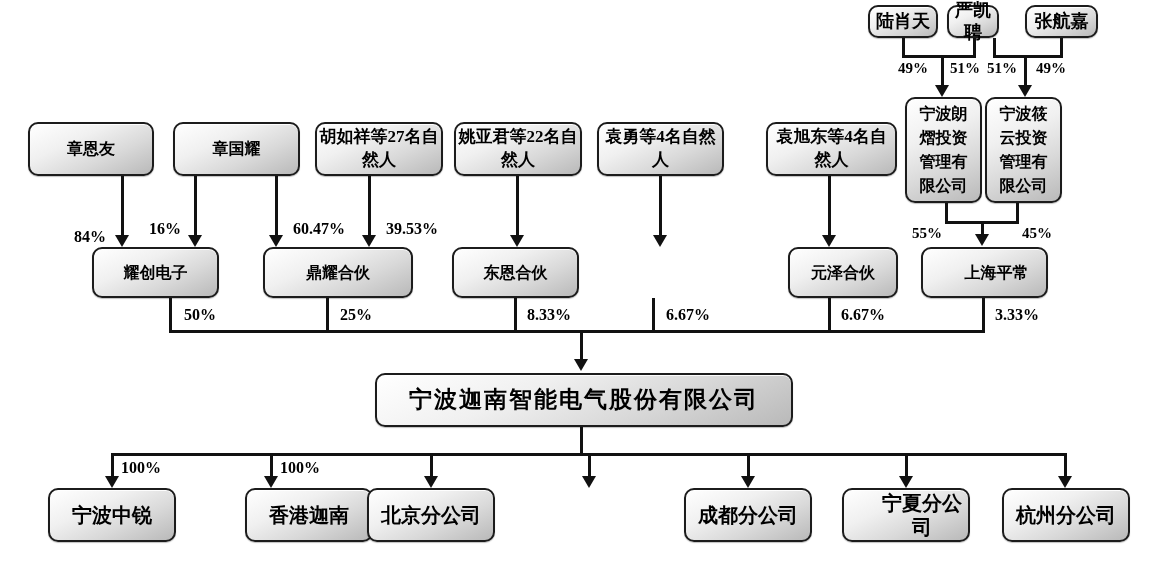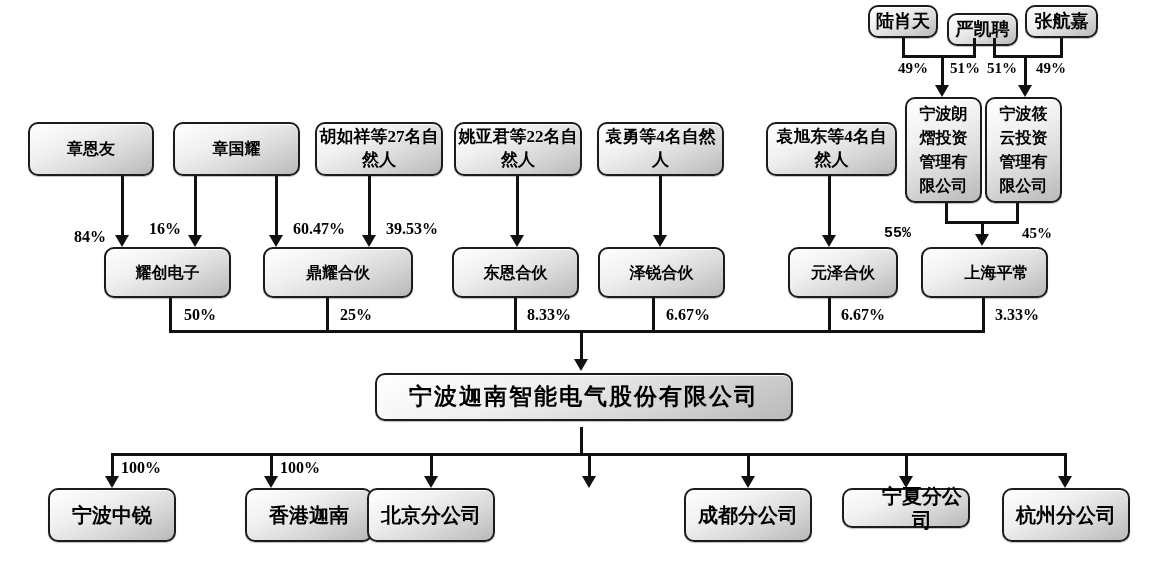--- a/index.html
+++ b/index.html
@@ -27,21 +27,21 @@
   .ah{position:absolute;width:0;height:0;border-left:7px solid transparent;border-right:7px solid transparent;border-top:12px solid #111;}
   .pct{position:absolute;font-weight:bold;font-size:16px;color:#000;white-space:nowrap;}
   .pct-sm{font-size:15px;}
 </style>
 </head>
 <body>
 
 <div id="canvas">
 
   <div class="node fs-top" style="left:868px;top:5px;width:70px;height:33px;">陆肖天</div>
-  <div class="node fs-top" style="left:947px;top:5px;width:71px;height:33px;margin-top:8px;">严凯聘</div>
+  <div class="node fs-top" style="left:947px;top:5px;width:52px;height:33px;">严凯聘</div>
   <div class="node fs-top" style="left:1025px;top:5px;width:73px;height:33px;">张航嘉</div>
 
   <div>
     <div class="vline" style="left:902px;top:38px;height:19px;"></div>
     <div class="vline" style="left:973px;top:38px;height:19px;"></div>
     <div class="vline" style="left:993px;top:38px;height:19px;"></div>
     <div class="vline" style="left:1060px;top:38px;height:19px;"></div>
     <div class="hline" style="left:902px;top:55px;width:74px;"></div>
     <div class="hline" style="left:993px;top:55px;width:70px;"></div>
     <div class="vline" style="left:941px;top:56px;height:30px;"></div>
@@ -57,21 +57,21 @@
   <div class="node fs-invest" style="left:905px;top:97px;width:77px;height:106px;">宁波朗熠投资管理有限公司</div>
   <div class="node fs-invest" style="left:985px;top:97px;width:77px;height:106px;">宁波筱云投资管理有限公司</div>
 
   <div>
     <div class="vline" style="left:945px;top:203px;height:21px;"></div>
     <div class="vline" style="left:1016px;top:203px;height:21px;"></div>
     <div class="hline" style="left:945px;top:221px;width:74px;"></div>
     <div class="vline" style="left:981px;top:222px;height:13px;"></div>
     <div class="ah" style="left:975px;top:234px;"></div>
   </div>
-  <div class="pct pct-sm" style="left:884px;top:225px;font-family:Liberation Mono, monospace;">55%</div>
+  <div class="pct pct-sm" style="left:912px;top:225px;">55%</div>
   <div class="pct pct-sm" style="left:1022px;top:225px;">45%</div>
 
   <div class="node fs-name" style="left:28px;top:122px;width:126px;height:54px;">章恩友</div>
   <div class="node fs-name" style="left:173px;top:122px;width:127px;height:54px;">章国耀</div>
   <div class="node fs-small" style="left:315px;top:122px;width:128px;height:54px;">胡如祥等27名自然人</div>
   <div class="node fs-small" style="left:454px;top:122px;width:128px;height:54px;">姚亚君等22名自然人</div>
   <div class="node fs-small" style="left:597px;top:122px;width:127px;height:54px;">袁勇等4名自然人</div>
   <div class="node fs-small" style="left:766px;top:122px;width:131px;height:54px;">袁旭东等4名自然人</div>
 
   <div>
@@ -88,24 +88,23 @@
     <div class="vline" style="left:659px;top:176px;height:60px;"></div>
     <div class="ah" style="left:653px;top:235px;"></div>
     <div class="vline" style="left:828px;top:176px;height:60px;"></div>
     <div class="ah" style="left:822px;top:235px;"></div>
   </div>
   <div class="pct" style="left:74px;top:228px;">84%</div>
   <div class="pct" style="left:149px;top:220px;">16%</div>
   <div class="pct" style="left:293px;top:220px;">60.47%</div>
   <div class="pct" style="left:386px;top:220px;">39.53%</div>
 
-  <div class="node fs-name" style="left:104px;top:247px;width:127px;height:51px;">耀创电子</div>
+  <div class="node fs-name" style="left:92px;top:247px;width:127px;height:51px;">耀创电子</div>
   <div class="node fs-name" style="left:263px;top:247px;width:150px;height:51px;">鼎耀合伙</div>
   <div class="node fs-name" style="left:452px;top:247px;width:127px;height:51px;">东恩合伙</div>
-  <div class="node fs-name" style="left:598px;top:247px;width:127px;height:51px;">泽锐合伙</div>
   <div class="node fs-name" style="left:764px;top:247px;width:110px;height:51px;margin-left:24px;">元泽合伙</div>
   <div class="node fs-name" style="left:921px;top:247px;width:127px;height:51px;padding-left:24px;">上海平常</div>
 
   <div>
     <div class="vline" style="left:169px;top:298px;height:35px;"></div>
     <div class="vline" style="left:326px;top:298px;height:35px;"></div>
     <div class="vline" style="left:514px;top:298px;height:35px;"></div>
     <div class="vline" style="left:652px;top:298px;height:35px;"></div>
     <div class="vline" style="left:828px;top:298px;height:35px;"></div>
     <div class="vline" style="left:982px;top:298px;height:35px;"></div>
@@ -113,21 +112,21 @@
     <div class="vline" style="left:580px;top:331px;height:30px;"></div>
     <div class="ah" style="left:574px;top:359px;"></div>
   </div>
   <div class="pct" style="left:184px;top:306px;">50%</div>
   <div class="pct" style="left:340px;top:306px;">25%</div>
   <div class="pct" style="left:527px;top:306px;">8.33%</div>
   <div class="pct" style="left:666px;top:306px;">6.67%</div>
   <div class="pct" style="left:841px;top:306px;">6.67%</div>
   <div class="pct" style="left:995px;top:306px;">3.33%</div>
 
-  <div class="node fs-company" style="left:375px;top:373px;width:418px;height:48px;">宁波迦南智能电气股份有限公司</div>
+  <div class="node fs-company" style="left:375px;top:373px;width:418px;height:54px;">宁波迦南智能电气股份有限公司</div>
 
   <div>
     <div class="vline" style="left:580px;top:427px;height:29px;"></div>
     <div class="hline" style="left:111px;top:453px;width:956px;"></div>
     <div class="vline" style="left:111px;top:454px;height:24px;"></div>
     <div class="ah" style="left:105px;top:476px;"></div>
     <div class="vline" style="left:270px;top:454px;height:24px;"></div>
     <div class="ah" style="left:264px;top:476px;"></div>
     <div class="vline" style="left:430px;top:454px;height:24px;"></div>
     <div class="ah" style="left:424px;top:476px;"></div>
@@ -140,16 +139,16 @@
     <div class="vline" style="left:1064px;top:454px;height:24px;"></div>
     <div class="ah" style="left:1058px;top:476px;"></div>
   </div>
   <div class="pct" style="left:121px;top:459px;">100%</div>
   <div class="pct" style="left:280px;top:459px;">100%</div>
 
   <div class="node fs-branch" style="left:48px;top:488px;width:128px;height:54px;">宁波中锐</div>
   <div class="node fs-branch" style="left:207px;top:488px;width:128px;height:54px;margin-left:38px;">香港迦南</div>
   <div class="node fs-branch" style="left:367px;top:488px;width:128px;height:54px;">北京分公司</div>
   <div class="node fs-branch" style="left:684px;top:488px;width:128px;height:54px;">成都分公司</div>
-  <div class="node fs-branch" style="left:842px;top:488px;width:128px;height:40px;padding-left:32px;">宁夏分公司</div>
+  <div class="node fs-branch" style="left:842px;top:488px;width:128px;height:54px;padding-left:32px;">宁夏分公司</div>
   <div class="node fs-branch" style="left:1002px;top:488px;width:128px;height:54px;">杭州分公司</div>
 
 </div>
 
 </body></html>

